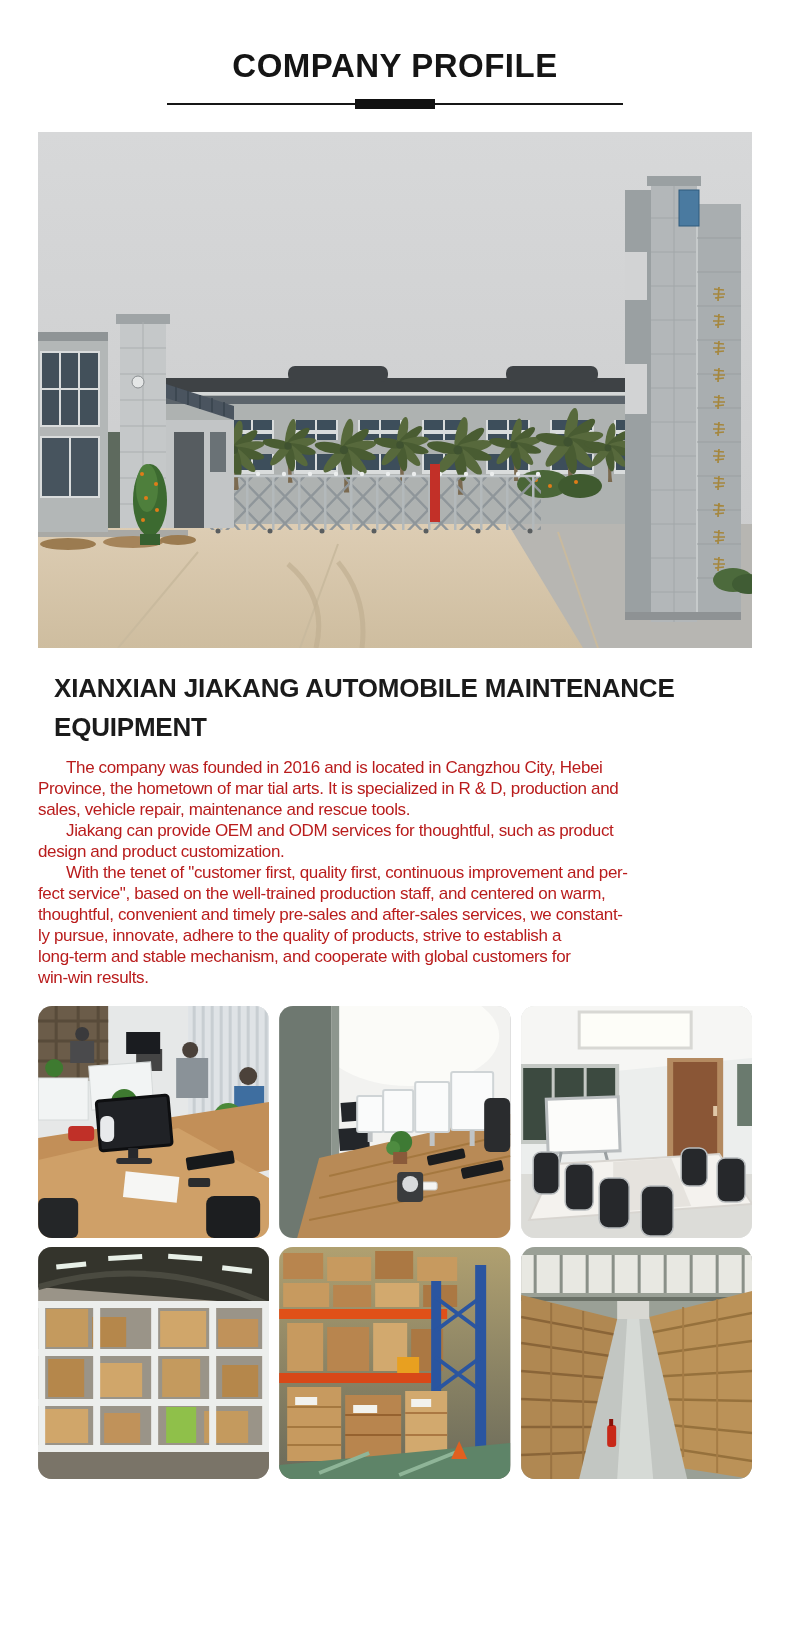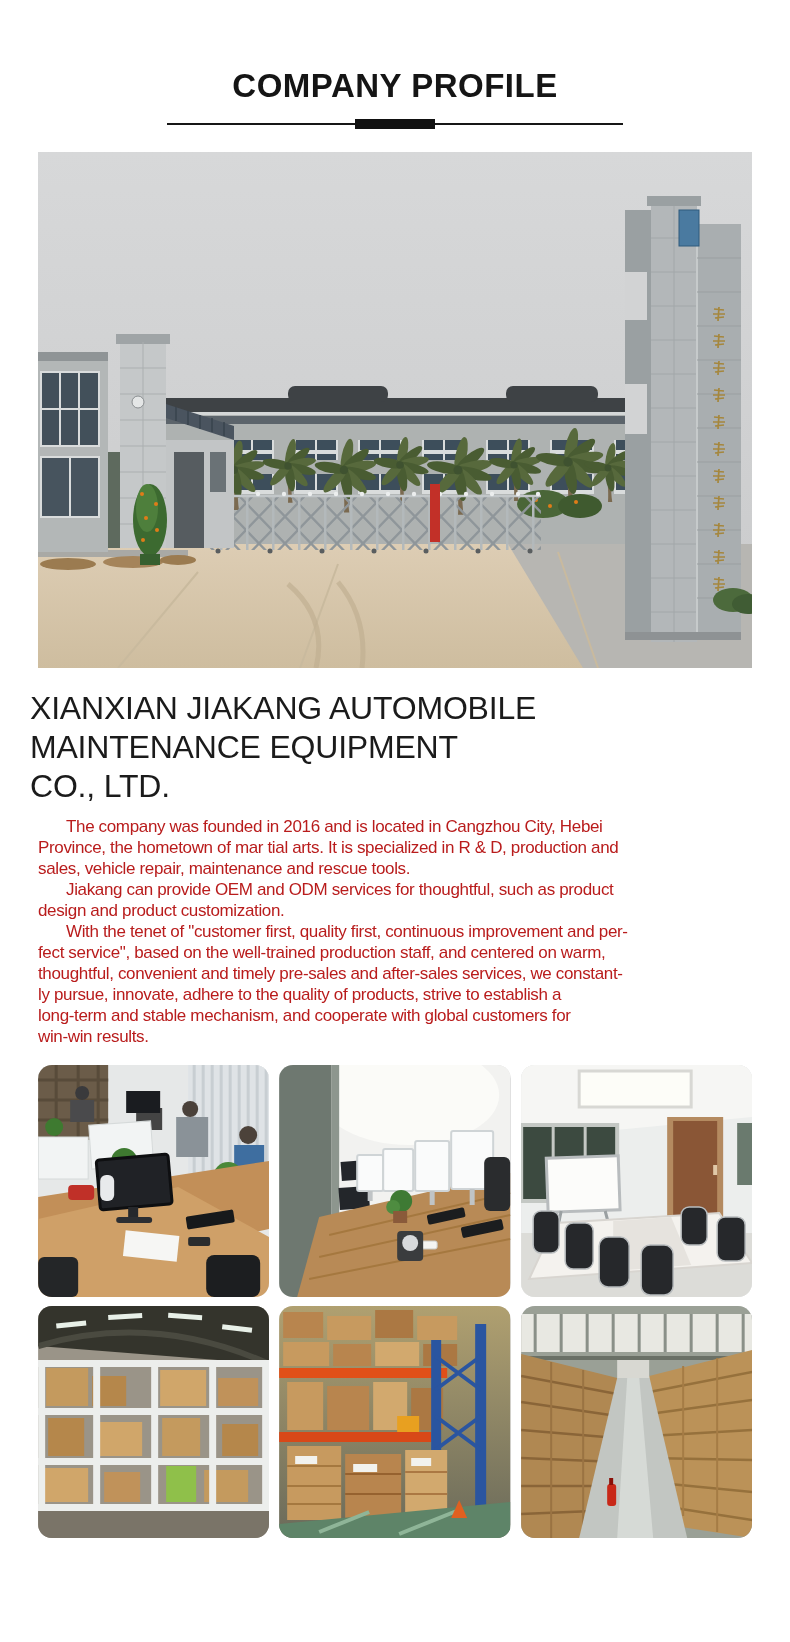--- a/index.html
+++ b/index.html
@@ -1,29 +1,29 @@
 <!DOCTYPE html>
 <html><head>
 <meta charset="utf-8">
 <style>
   html,body{margin:0;padding:0;background:#ffffff;}
   body{width:790px;font-family:"Liberation Sans",sans-serif;}
   .page{width:790px;position:relative;background:#fff;}
 
-  .title{padding-top:66px;text-align:center;font-size:33px;font-weight:bold;
+  .title{padding-top:46px;text-align:center;font-size:33px;font-weight:bold;
          color:#151515;letter-spacing:.5px;line-height:40px;}
   .divider{position:relative;width:456px;height:10px;margin:13px auto 0;}
   .divider .line{position:absolute;top:4px;left:0;right:0;height:2px;background:#161616;}
   .divider .bar{position:absolute;top:0;left:50%;transform:translateX(-50%);
                 width:80px;height:10px;background:#111;}
 
   .hero{margin:23px 0 0 38px;width:714px;height:516px;}
   .hero svg{display:block;width:714px;height:516px;}
 
-  .company-name{margin:21px 30px 0;width:714px;font-size:32px;font-weight:normal;
+  .company-name{margin:21px 54px 0;width:714px;font-size:26px;font-weight:bold;
                 color:#1b1b1b;line-height:39px;letter-spacing:-.2px;}
   .body-text{margin:10px 38px 0;width:714px;font-size:17px;line-height:21px;
              color:#b91c1c;letter-spacing:-.35px;}
   .body-text p{margin:0;white-space:pre-line;text-indent:28px;}
 
   .gallery{margin:18px 38px 0;width:714px;display:grid;
            grid-template-columns:repeat(3,1fr);gap:9px 10px;padding-bottom:54px;}
   .tile{height:232px;border-radius:14px;overflow:hidden;background:#ddd;}
   .tile svg{display:block;width:100%;height:100%;}
 </style>
@@ -219,21 +219,20 @@
 
       <g>
         <ellipse cx="695" cy="448" rx="20" ry="12" fill="#4c6a3c"></ellipse>
         <ellipse cx="710" cy="452" rx="16" ry="10" fill="#405c34"></ellipse>
       </g>
     </svg>
   </div>
 
   <div class="company-name">
     <div>XIANXIAN JIAKANG AUTOMOBILE MAINTENANCE EQUIPMENT</div>
-    <div>CO., LTD.</div>
   </div>
 
   <div class="body-text">
     <p>The company was founded in 2016 and is located in Cangzhou City, Hebei
 Province, the hometown of mar tial arts. It is specialized in R &amp; D, production and
 sales, vehicle repair, maintenance and rescue tools.</p>
     <p>Jiakang can provide OEM and ODM services for thoughtful, such as product
 design and product customization.</p>
     <p>With the tenet of "customer first, quality first, continuous improvement and per-
 fect service", based on the well-trained production staff, and centered on warm,

